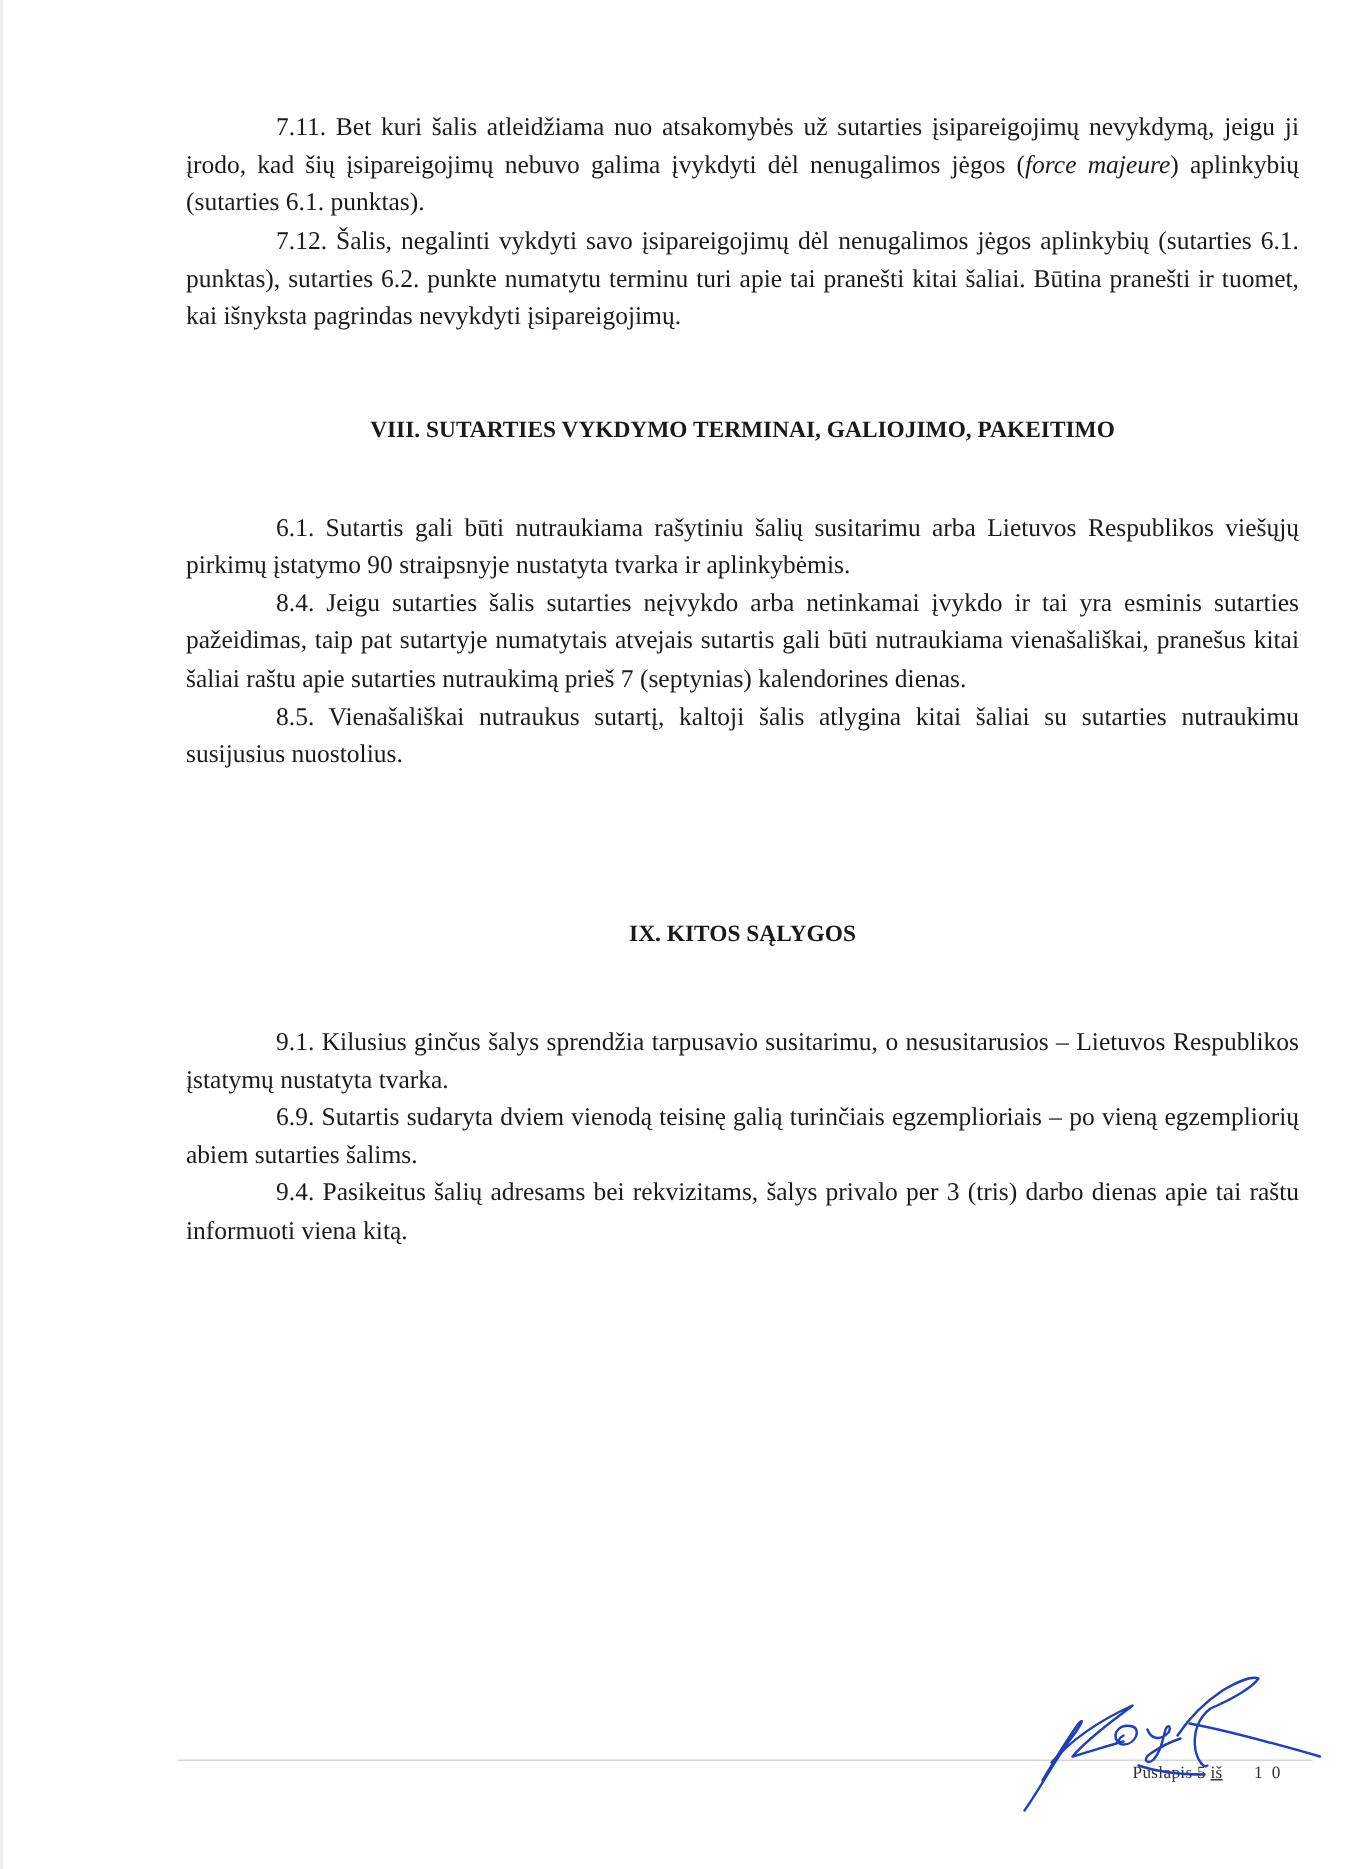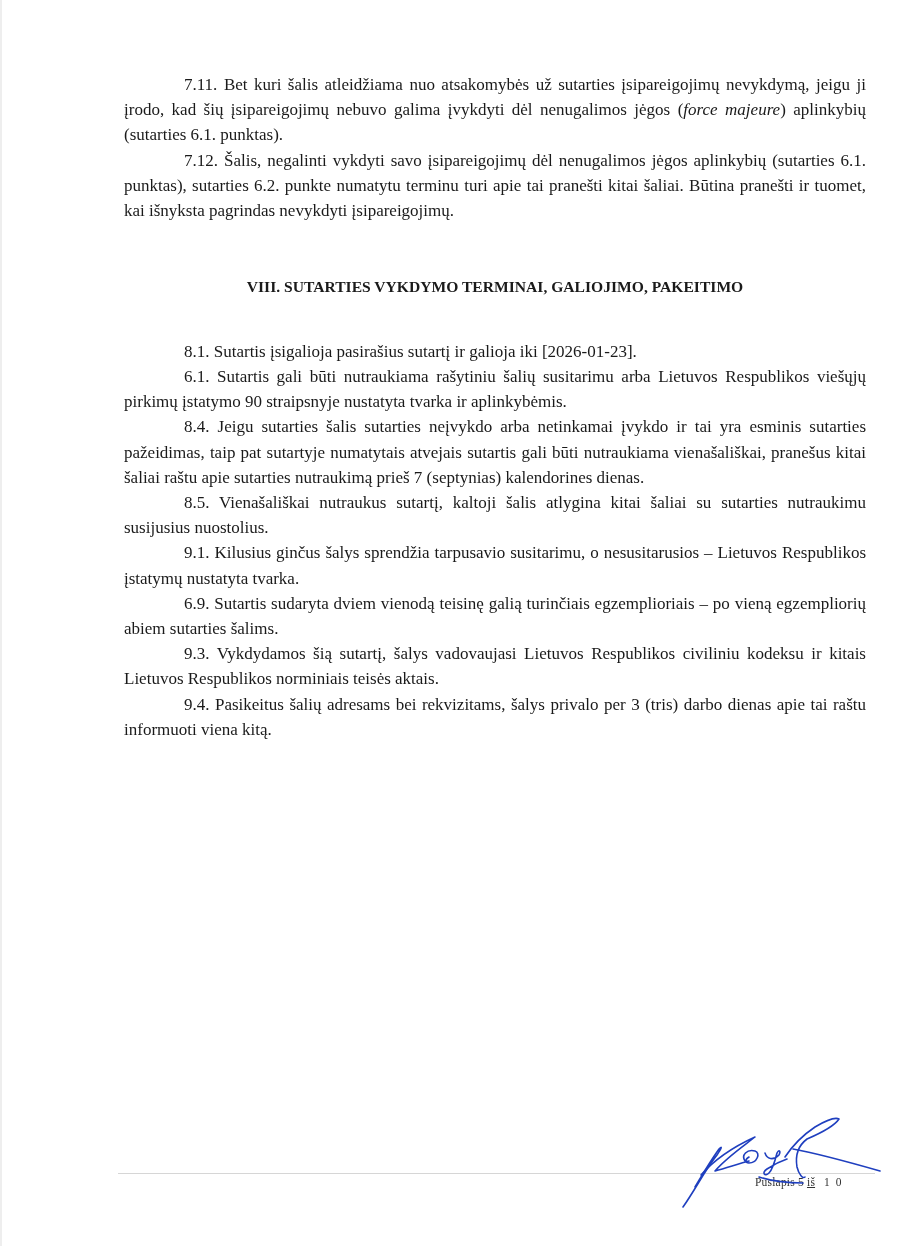--- a/index.html
+++ b/index.html
@@ -56,21 +56,21 @@
     .footer-page {
       position: absolute;
       left: 755px;
       top: 1176px;
       font-size: 11.5px;
       color: #333333;
       letter-spacing: 0.2px;
       font-family: "Liberation Serif", serif;
     }
     .footer-page .sep { margin: 0 3px; text-decoration: underline; }
-    .footer-page .total { letter-spacing: 6px; margin-left: 6px; }
+    .footer-page .total { letter-spacing: 6px; margin-left: 18px; }
     .signature {
       position: absolute;
       left: 675px;
       top: 1115px;
       width: 215px;
       height: 100px;
     }
   </style>
 </head>
 <body>
@@ -80,29 +80,30 @@
 <div class="page">
 
   <p class="para"><span class="num">7.11.</span> <span>Bet kuri šalis atleidžiama nuo atsakomybės už sutarties įsipareigojimų nevykdymą, jeigu ji įrodo, kad šių įsipareigojimų nebuvo galima įvykdyti dėl nenugalimos jėgos (</span><em>force majeure</em><span>) aplinkybių (sutarties 6.1. punktas).</span></p>
 
   <p class="para"><span class="num">7.12.</span> <span>Šalis, negalinti vykdyti savo įsipareigojimų dėl nenugalimos jėgos aplinkybių (sutarties 6.1. punktas), sutarties 6.2. punkte numatytu terminu turi apie tai pranešti kitai šaliai. Būtina pranešti ir tuomet, kai išnyksta pagrindas nevykdyti įsipareigojimų.</span></p>
 
   <div class="heading" id="h8">
     <div>VIII. SUTARTIES VYKDYMO TERMINAI, GALIOJIMO, PAKEITIMO</div>
   </div>
 
-  <p class="para"><span class="num">8.1.</span> <span>Sutartis įsigalioja pasirašius sutartį ir galioja iki [2026-01-23].</span></p>
   <p class="para"><span class="num">6.1.</span> <span>Sutartis gali būti nutraukiama rašytiniu šalių susitarimu arba Lietuvos Respublikos viešųjų pirkimų įstatymo 90 straipsnyje nustatyta tvarka ir aplinkybėmis.</span></p>
   <p class="para"><span class="num">8.4.</span> <span>Jeigu sutarties šalis sutarties neįvykdo arba netinkamai įvykdo ir tai yra esminis sutarties pažeidimas, taip pat sutartyje numatytais atvejais sutartis gali būti nutraukiama vienašališkai, pranešus kitai šaliai raštu apie sutarties nutraukimą prieš 7 (septynias) kalendorines dienas.</span></p>
   <p class="para"><span class="num">8.5.</span> <span>Vienašališkai nutraukus sutartį, kaltoji šalis atlygina kitai šaliai su sutarties nutraukimu susijusius nuostolius.</span></p>
 
+  <div class="heading" id="h9">
+    <div>IX. KITOS SĄLYGOS</div>
+  </div>
 
   <p class="para"><span class="num">9.1.</span> <span>Kilusius ginčus šalys sprendžia tarpusavio susitarimu, o nesusitarusios – Lietuvos Respublikos įstatymų nustatyta tvarka.</span></p>
   <p class="para"><span class="num">6.9.</span> <span>Sutartis sudaryta dviem vienodą teisinę galią turinčiais egzemplioriais – po vieną egzempliorių abiem sutarties šalims.</span></p>
-  <p class="para"><span class="num">9.3.</span> <span>Vykdydamos šią sutartį, šalys vadovaujasi Lietuvos Respublikos civiliniu kodeksu ir kitais Lietuvos Respublikos norminiais teisės aktais.</span></p>
   <p class="para"><span class="num">9.4.</span> <span>Pasikeitus šalių adresams bei rekvizitams, šalys privalo per 3 (tris) darbo dienas apie tai raštu informuoti viena kitą.</span></p>
 </div>
 
 <div class="footer-line"></div>
 <div class="footer-page">
   <span>Puslapis</span>
   <span>5</span><span class="sep">iš</span><span class="total">10</span>
 </div>
 
 <svg class="signature" viewBox="0 0 215 100" xmlns="http://www.w3.org/2000/svg">

